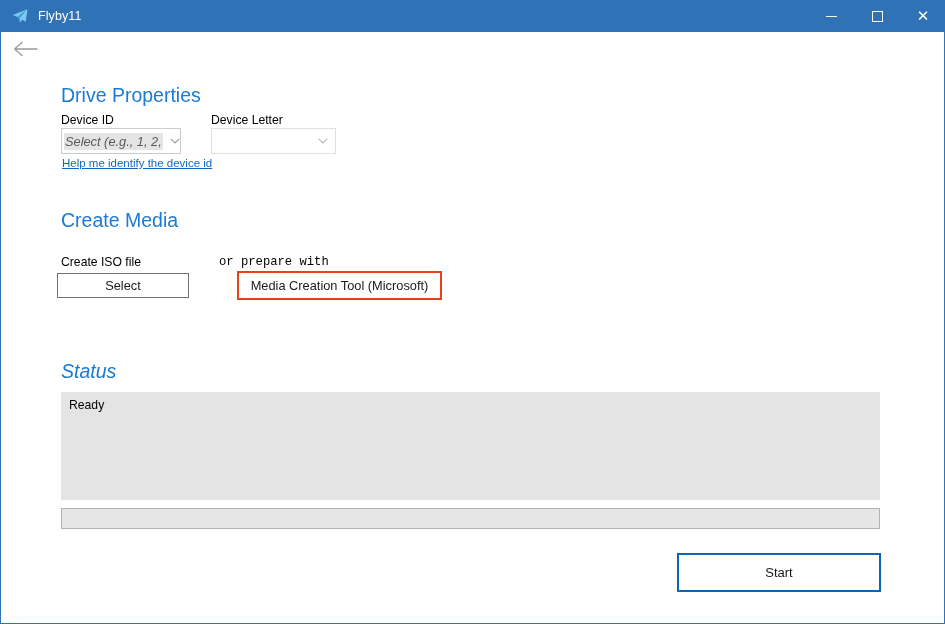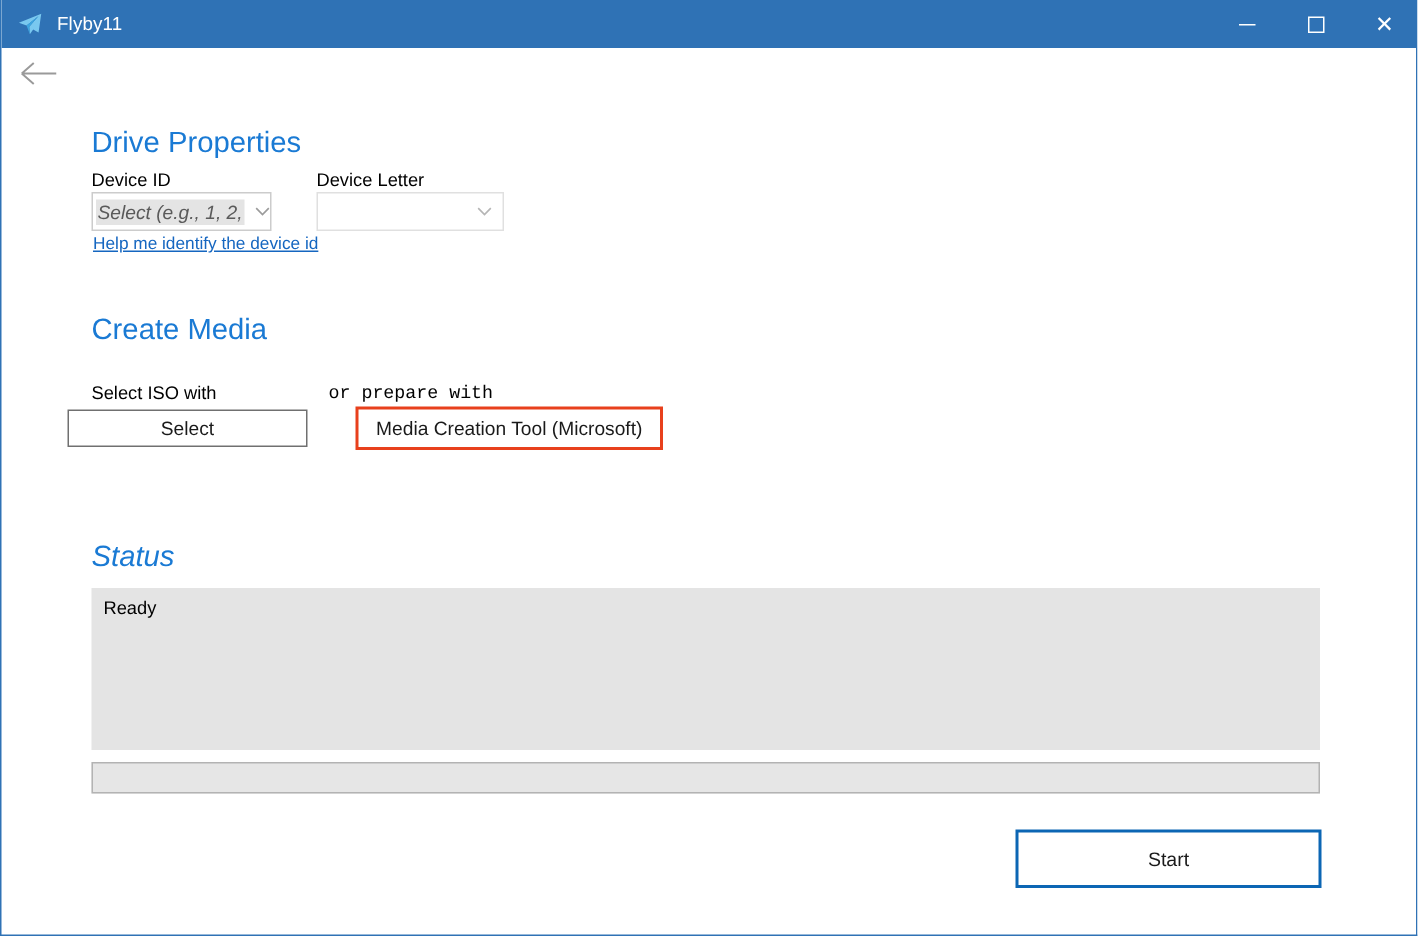--- a/index.html
+++ b/index.html
@@ -255,23 +255,23 @@
         <svg width="10" height="6" viewBox="0 0 10 6">
             <path d="M0.8 0.8 L5 5 L9.2 0.8" stroke="#b5b5b5" stroke-width="1.1" fill="none"></path>
           </svg>
       </span>
     </div>
 
     <div class="help-link" style="left:61px; top:125px;">Help me identify the device id</div>
 
     <div class="section-heading" style="left:60px; top:177px;">Create Media</div>
 
-    <div class="field-label" style="left:60px; top:223px;">Select ISO with</div>
-
-    <div class="btn btn-select" style="left:44px; top:241px; width:160px; height:25px;">Select</div>
+    <div class="field-label" style="left:60px; top:223px;">Create ISO file</div>
+
+    <div class="btn btn-select" style="left:56px; top:241px; width:132px; height:25px;">Select</div>
 
     <div class="field-label" style="left:218px; top:223px;font-family:Liberation Mono, monospace;">or prepare with</div>
 
     <div class="btn btn-mct" style="left:236px; top:239px; width:205px; height:29px;text-align:center;">Media Creation Tool (Microsoft)</div>
 
     <div class="section-heading" style="left:60px; top:328px;font-style:italic;">Status</div>
 
     <div class="status-box" style="left:60px; top:360px; width:819px; height:108px;">
       <span>Ready</span>
     </div>

